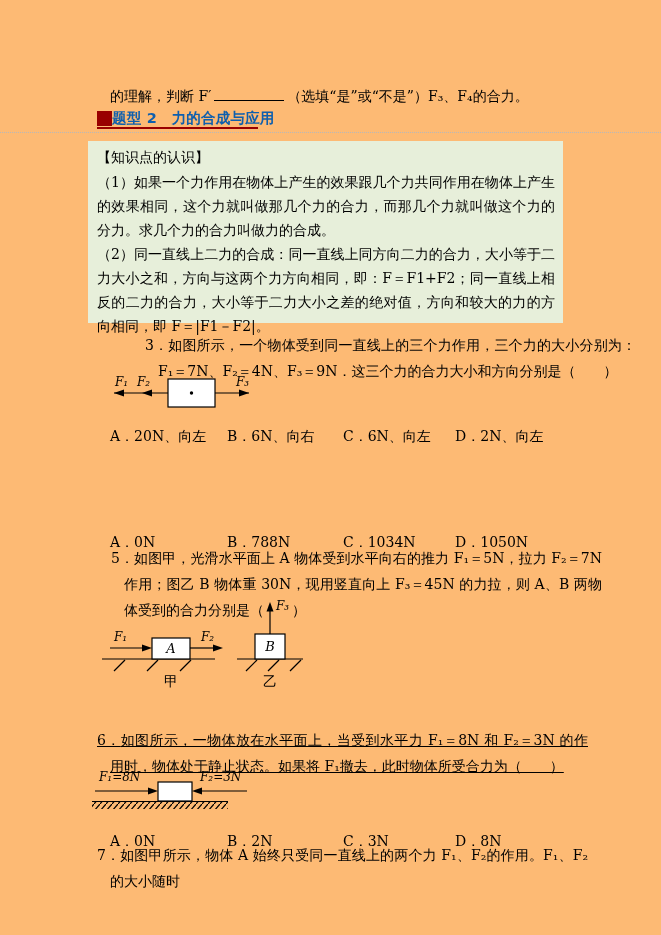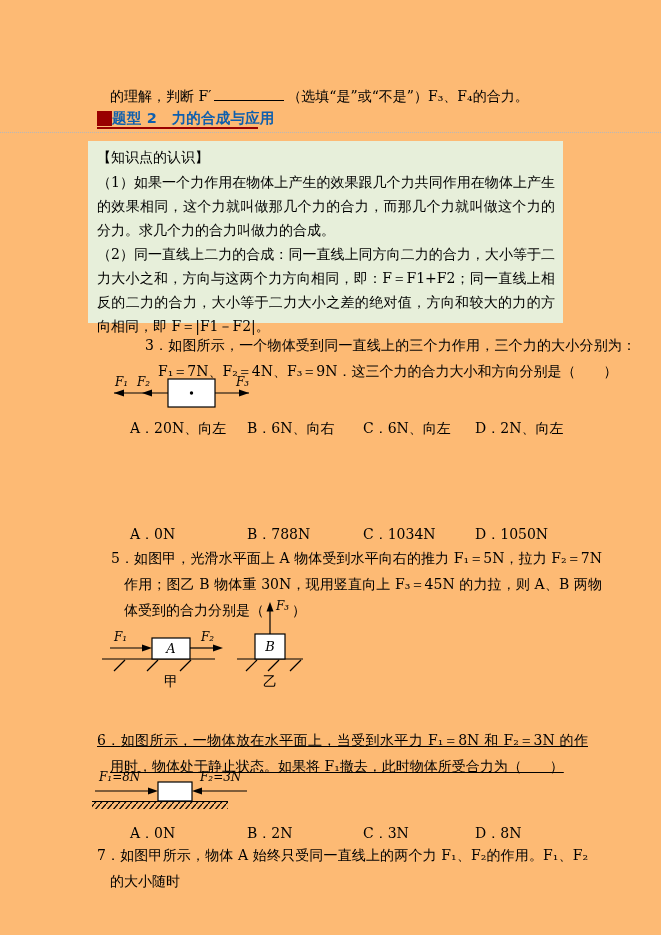--- a/index.html
+++ b/index.html
@@ -34,21 +34,21 @@
   .q3-text{left:97px;top:332px;margin-left:48px;}
   .q4-text{left:97px;top:441px;}
   .q5-text{left:97px;top:545px;margin-left:14px;}
   .q6-text{left:97px;top:727px;text-decoration:underline;}
   .q7-text{left:97px;top:842px;}
   .options-row{left:110px;width:470px;height:20px;}
   .q3-options{top:412px;}
   .q4-options{top:518px;}
   .q5-options{top:700px;}
   .q6-options{top:817px;}
-  .opt{position:absolute;top:8px;white-space:nowrap;margin-left:20px;}
+  .opt{position:absolute;top:16px;white-space:nowrap;}
   .opt-a{left:0;}
   .opt-b{left:117px;}
   .opt-c{left:233px;}
   .opt-d{left:345px;}
   .q3-figure{left:100px;top:373px;}
   .q5-figure{left:95px;top:597px;}
   .q6-figure{left:88px;top:769px;}
   svg line{stroke:#000;stroke-width:1.2;}
   svg rect.body-box{fill:#fff;stroke:#000;stroke-width:1.2;}
   svg polygon{fill:#000;stroke:none;}

